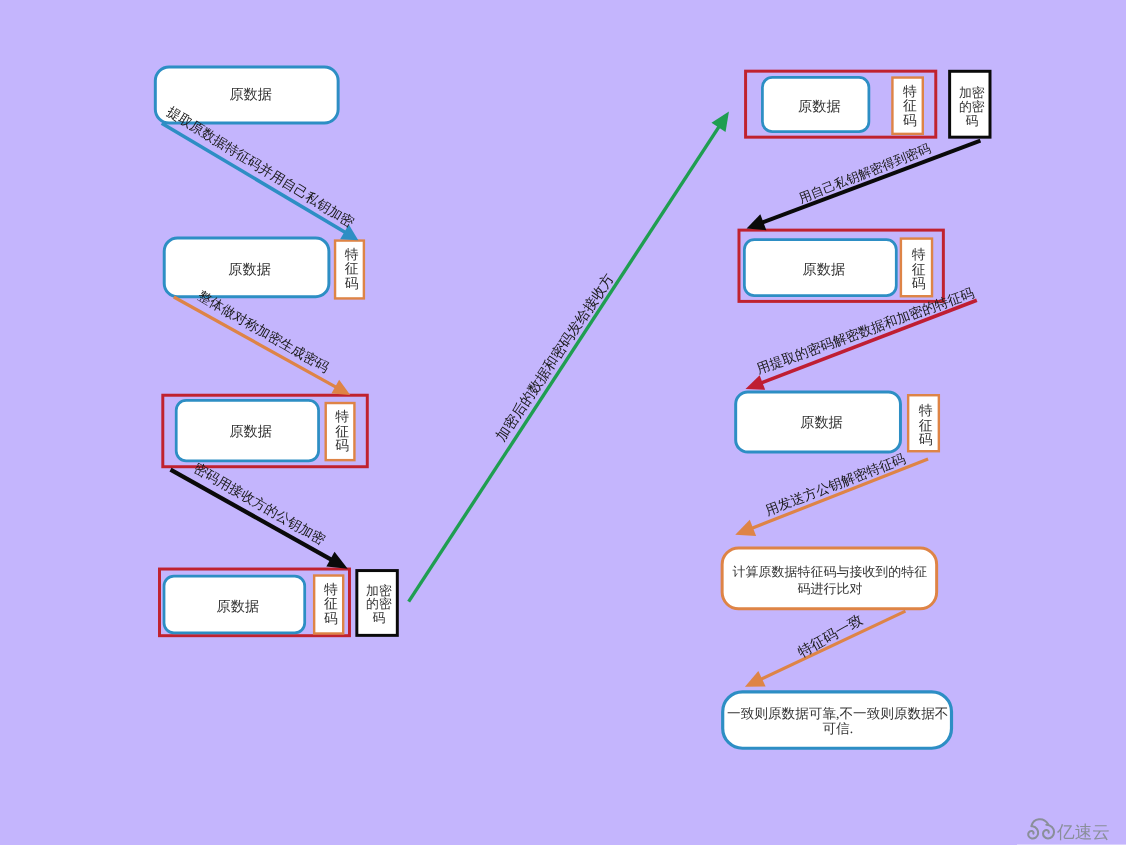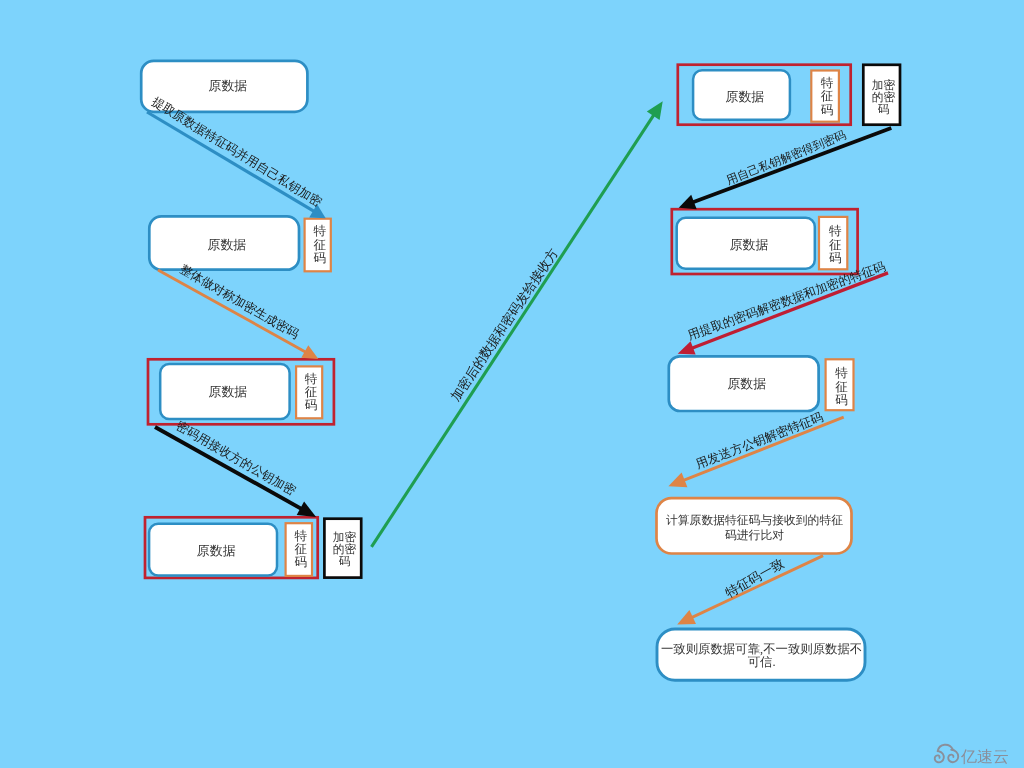--- a/index.html
+++ b/index.html
@@ -1,17 +1,17 @@
 <!DOCTYPE html>
 <html><head>
 <meta charset="utf-8">
 <style>
   html,body{margin:0;padding:0;background:#fff;}
   body{width:1024px;height:768px;overflow:hidden;font-family:"Liberation Serif",serif;}
-  #canvas{position:relative;width:1024px;height:768px;background:#7dd3fc;text-align:center;}
+  #canvas{position:relative;width:1024px;height:768px;background:#c4b5fd;text-align:center;}
   svg.diagram{position:absolute;left:0;top:0;width:1024px;height:768px;}
 </style>
 </head>
 <body>
 
 <div id="canvas">
 <svg class="diagram" viewBox="0 0 1024 768">
 <rect x="141.2" y="60.9" width="166.2" height="50.9" rx="12.5" ry="12.5" fill="#ffffff" stroke="#2D8EC4" stroke-width="2.7"></rect>
 <text x="227.9" y="89.9" text-anchor="middle" font-size="12.9" fill="#333" font-family="&quot;Liberation Serif&quot;,serif" font-weight="normal">原数据</text>
 <rect x="149.3" y="216.4" width="149.7" height="53.3" rx="12" ry="12" fill="#ffffff" stroke="#2D8EC4" stroke-width="2.7"></rect>

